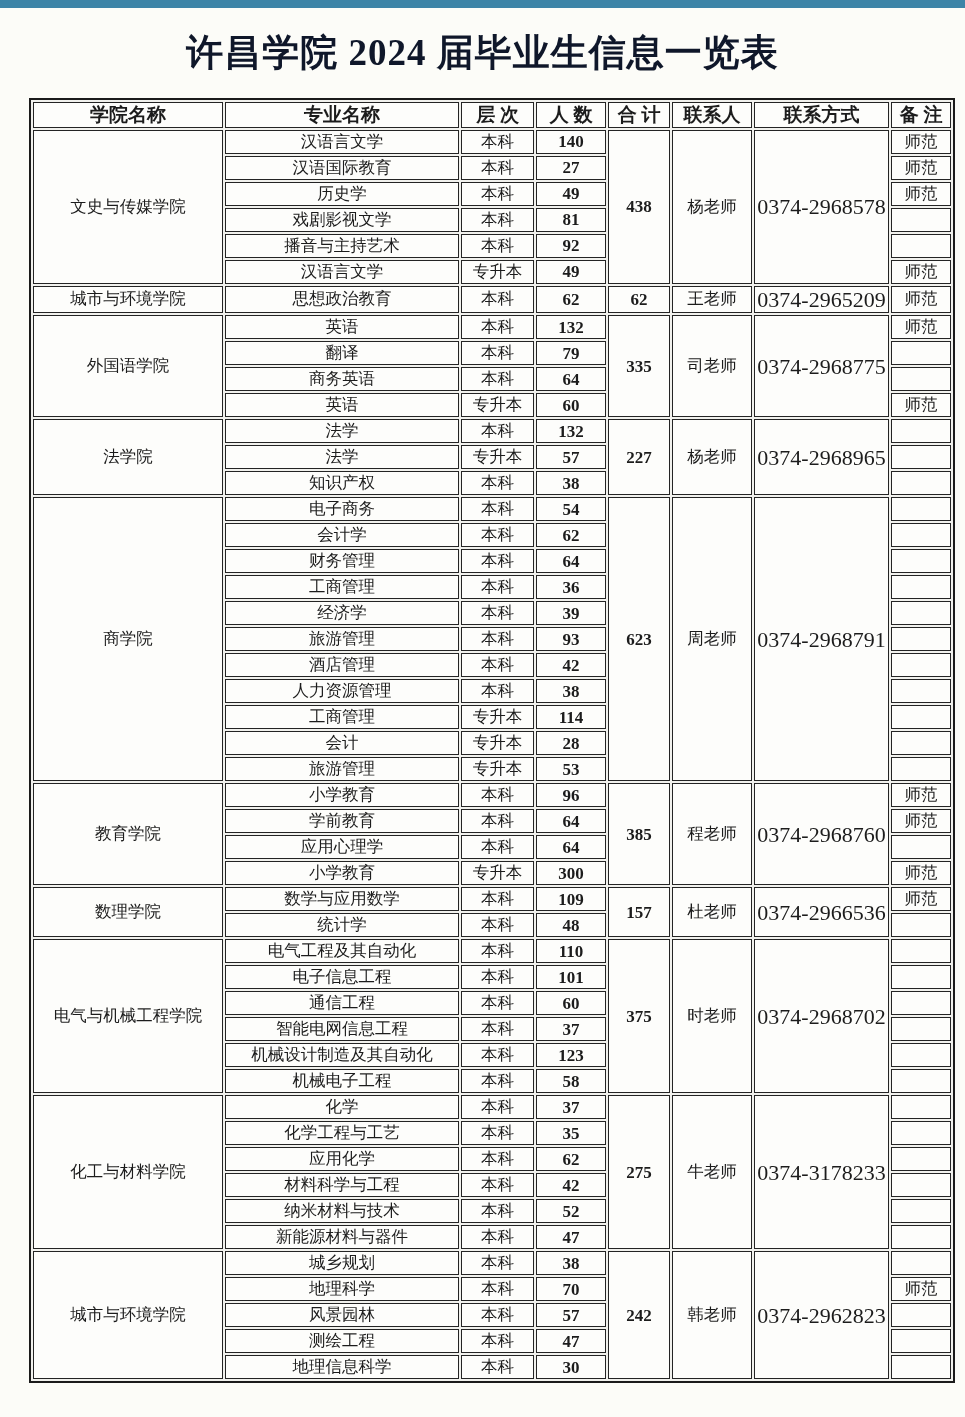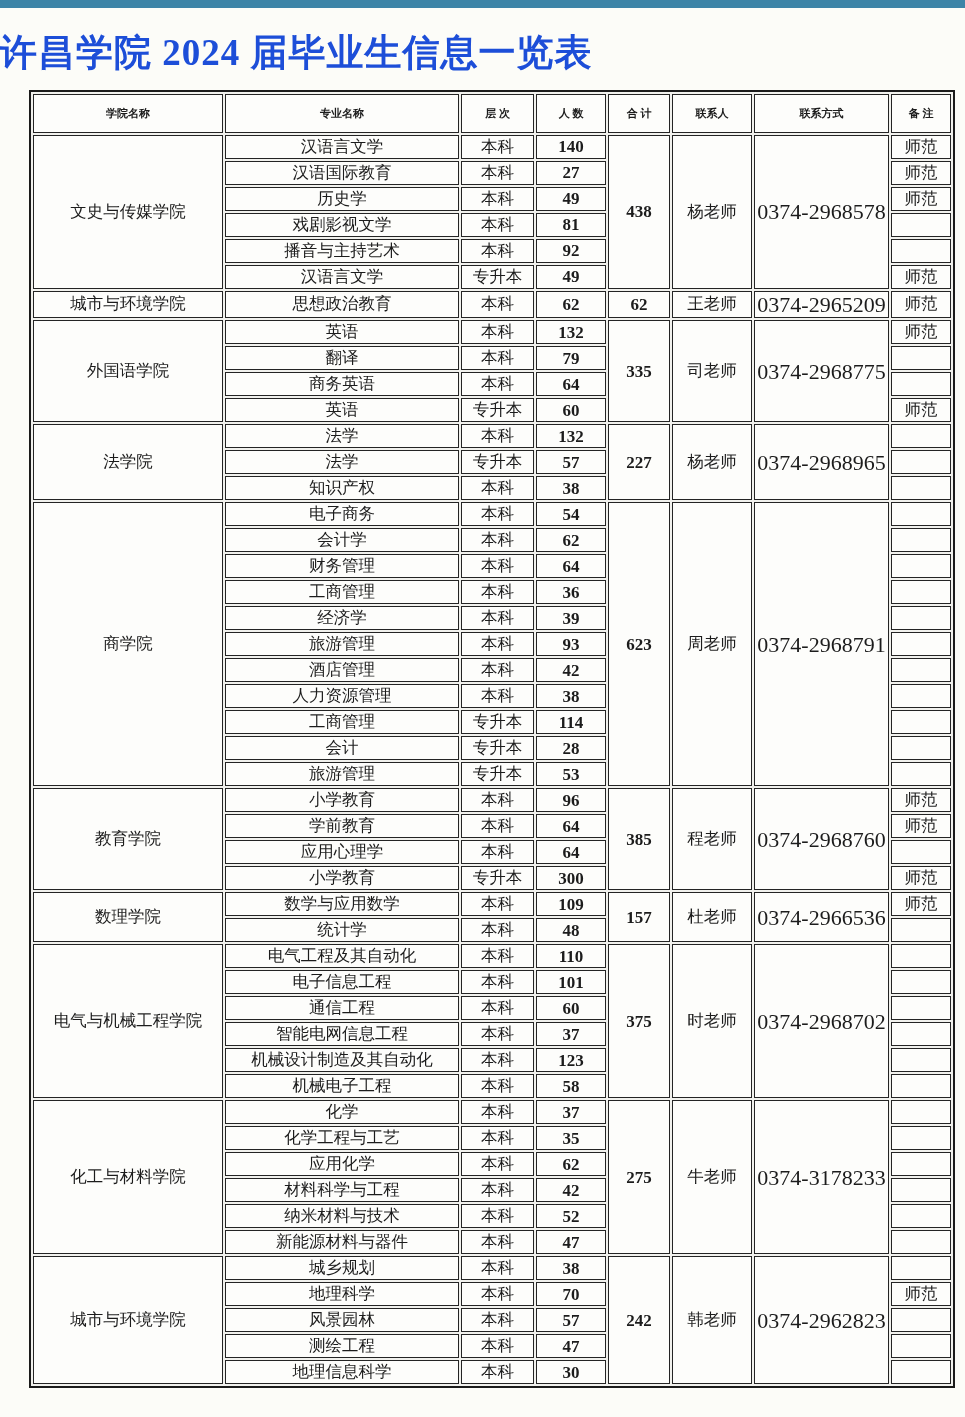--- a/index.html
+++ b/index.html
@@ -13,26 +13,27 @@
     background: #fcfcf8;
     overflow: hidden;
   }
   .accent-bar {
     width: 100%;
     height: 8px;
     background: #3d84a7;
   }
   .title {
     margin-top: 20px;
-    margin-bottom: 12px;
+    margin-bottom: 20px;
+    text-align: center;
     font-size: 37px;
     line-height: 50px;
     font-weight: 800;
     letter-spacing: 1px;
-    color: #1d4ed8;
+    color: #0f172a;
   }
   .table-wrap {
     width: 908px;
     margin-left: 29px;
   }
   table.info-table {
     width: 100%;
     border-collapse: separate;
     border-spacing: 2px 2.5px;
     background: #f1f1ed;
@@ -43,23 +44,23 @@
     border: 1.5px solid #242424;
     background: #fdfdfb;
     text-align: center;
     vertical-align: middle;
     font-size: 16.5px;
     line-height: 1.15;
     overflow: hidden;
     white-space: nowrap;
   }
   th {
-    height: 39px;
+    height: 26px;
     font-weight: 700;
-    font-size: 11px;
+    font-size: 19px;
   }
   td { height: 24px; }
   td.phone-cell { font-size: 22px; }
   td.count-cell, td.total-cell { font-size: 17px; font-weight: bold; }
 </style>
 </head>
 <body>
 
 <div class="page">
   <div class="accent-bar" style="background: rgb(61, 132, 167);"></div>

